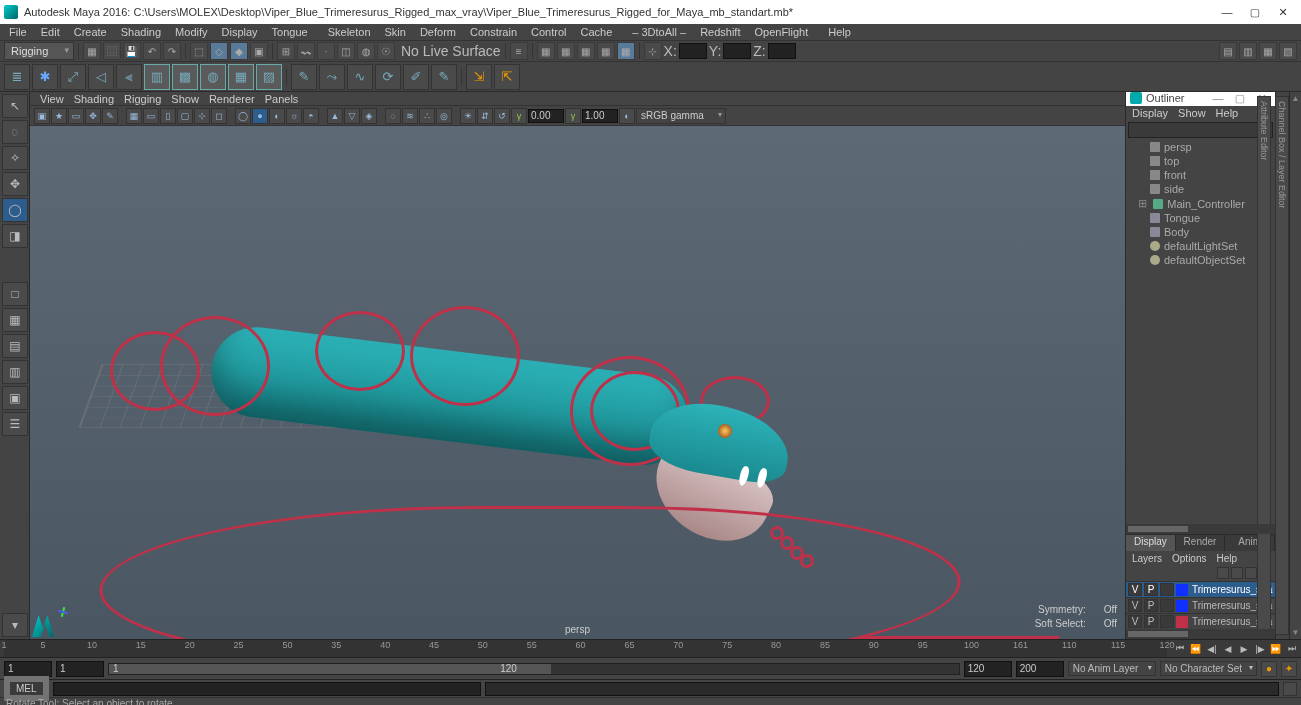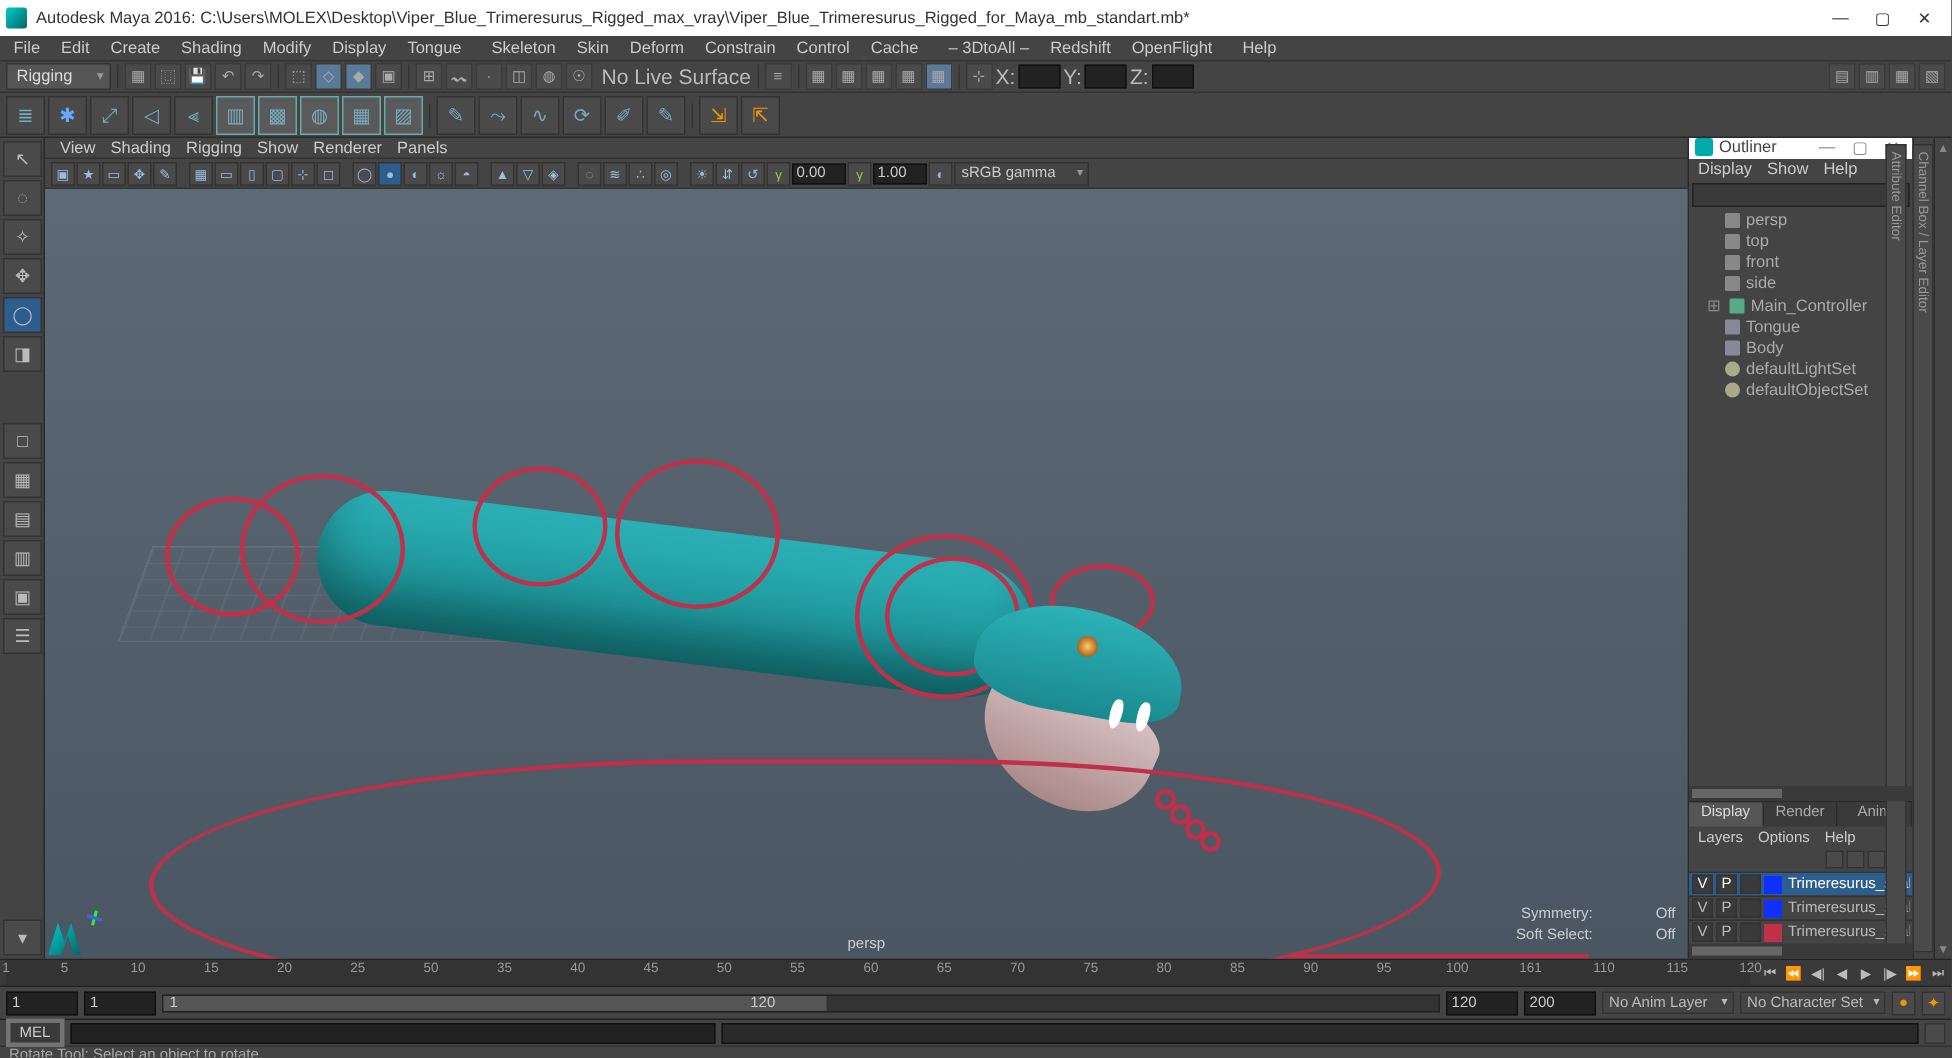--- a/index.html
+++ b/index.html
@@ -81,21 +81,21 @@
 
 .viewaxis{position:absolute;left:20px;bottom:14px;width:22px;height:22px;}
 .viewaxis .ax{position:absolute;left:8px;top:8px;width:10px;height:2px;}
 .viewaxis .ax.x{background:#e33;transform:rotate(15deg);}
 .viewaxis .ax.y{background:#3e3;transform:rotate(-75deg);}
 .viewaxis .ax.z{background:#36e;transform:rotate(195deg);}
 .mayaicon{position:absolute;left:2px;bottom:2px;width:22px;height:22px;background:linear-gradient(135deg,#0cc,#066);clip-path:polygon(0 100%,30% 0,50% 60%,70% 0,100% 100%,80% 100%,60% 40%,40% 100%);}
 
 .camlabel{position:absolute;left:50%;bottom:4px;transform:translateX(-50%);font-size:10px;color:#ccc;}
 .vp-overlay-right{position:absolute;right:8px;bottom:8px;font-size:10px;color:#ccc;text-align:right;line-height:14px;}
-.vp-overlay-right .row{display:flex;gap:42px;justify-content:flex-end;}
+.vp-overlay-right .row{display:flex;gap:18px;justify-content:flex-end;}
 
 
 .rightstrip{width:14px;background:#444;border-left:1px solid #2a2a2a;display:flex;flex-direction:column;font-size:9px;color:#999;writing-mode:vertical-rl;text-orientation:mixed;padding:4px 0;gap:4px;}
 .rightstrip .t{padding:4px 1px;background:#4a4a4a;border:1px solid #333;}
 
 
 .rightcol{width:150px;background:#444;display:flex;flex-direction:column;border-left:1px solid #2a2a2a;}
 .outliner-title{height:14px;background:#ffffff;color:#444;display:flex;align-items:flex-start;gap:4px;padding:0 4px;font-size:11px;}
 .outliner-title .oicon{width:12px;height:12px;background:#0aa;border-radius:2px;}
 .outliner-title .wbtn{width:18px;text-align:center;color:#888;}
@@ -136,21 +136,21 @@
 
 .rangebar{height:22px;background:#444;display:flex;align-items:center;gap:4px;padding:0 4px;border-top:1px solid #222;}
 .rbfield{background:#222;border:1px solid #111;width:48px;height:16px;color:#ccc;font-size:10px;padding:0 3px;}
 .range-slider{flex:1;height:12px;background:#333;border:1px solid #222;position:relative;}
 .range-slider .thumb{position:absolute;left:0;top:0;height:100%;width:52%;background:#555;}
 .rb-dropdown{background:#444;border:1px solid #333;color:#bbb;font-size:10px;padding:1px 14px 1px 4px;position:relative;min-width:88px;}
 .rb-dropdown::after{content:"▾";position:absolute;right:3px;top:1px;font-size:8px;}
 .rbicon{width:16px;height:16px;background:#4a4a4a;border:1px solid #333;color:#e90;display:flex;align-items:center;justify-content:center;font-size:10px;}
 
 .cmdline{height:18px;background:#444;display:flex;align-items:center;gap:4px;padding:0 4px;border-top:1px solid #222;}
-.cmdline .lang{background:#3a3a3a;padding:1px 6px;font-size:10px;color:#ccc;border:3px solid #737373;}
+.cmdline .lang{background:#3a3a3a;padding:1px 6px;font-size:10px;color:#ccc;border:6px solid #737373;}
 .cmdline .input{flex:.35;height:14px;background:#222;border:1px solid #111;}
 .cmdline .output{flex:.65;height:14px;background:#2a2a2a;border:1px solid #111;}
 .cmdline .endicon{width:14px;height:14px;background:#4a4a4a;border:1px solid #333;}
 
 .helpline{height:12px;background:#444;color:#aaa;font-size:10px;padding:0 6px;display:flex;align-items:center;border-top:1px solid #333;}
 
 .scroll-arrows{width:12px;background:#444;display:flex;flex-direction:column;align-items:center;justify-content:space-between;padding:2px 0;border-left:1px solid #2a2a2a;}
 .scroll-arrows .sa{font-size:8px;color:#888;}
 </style>
 </head>

